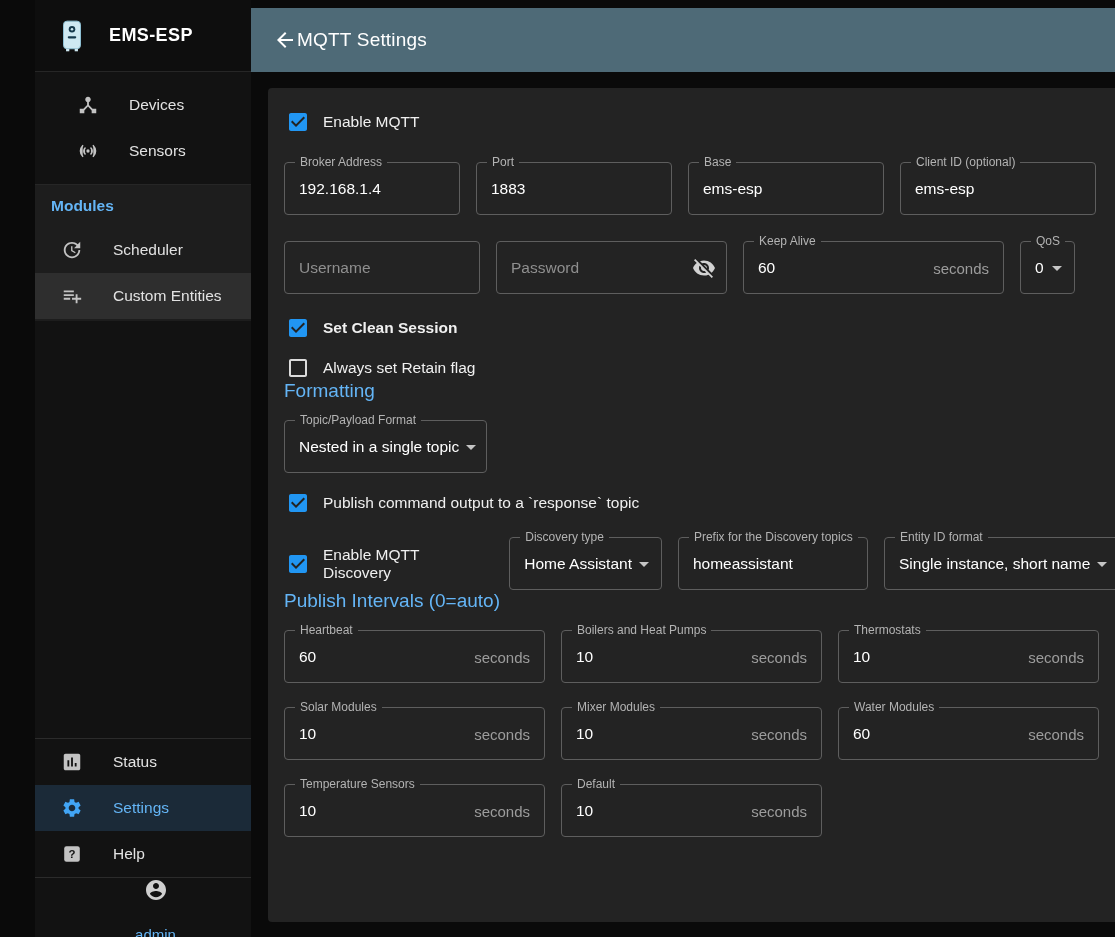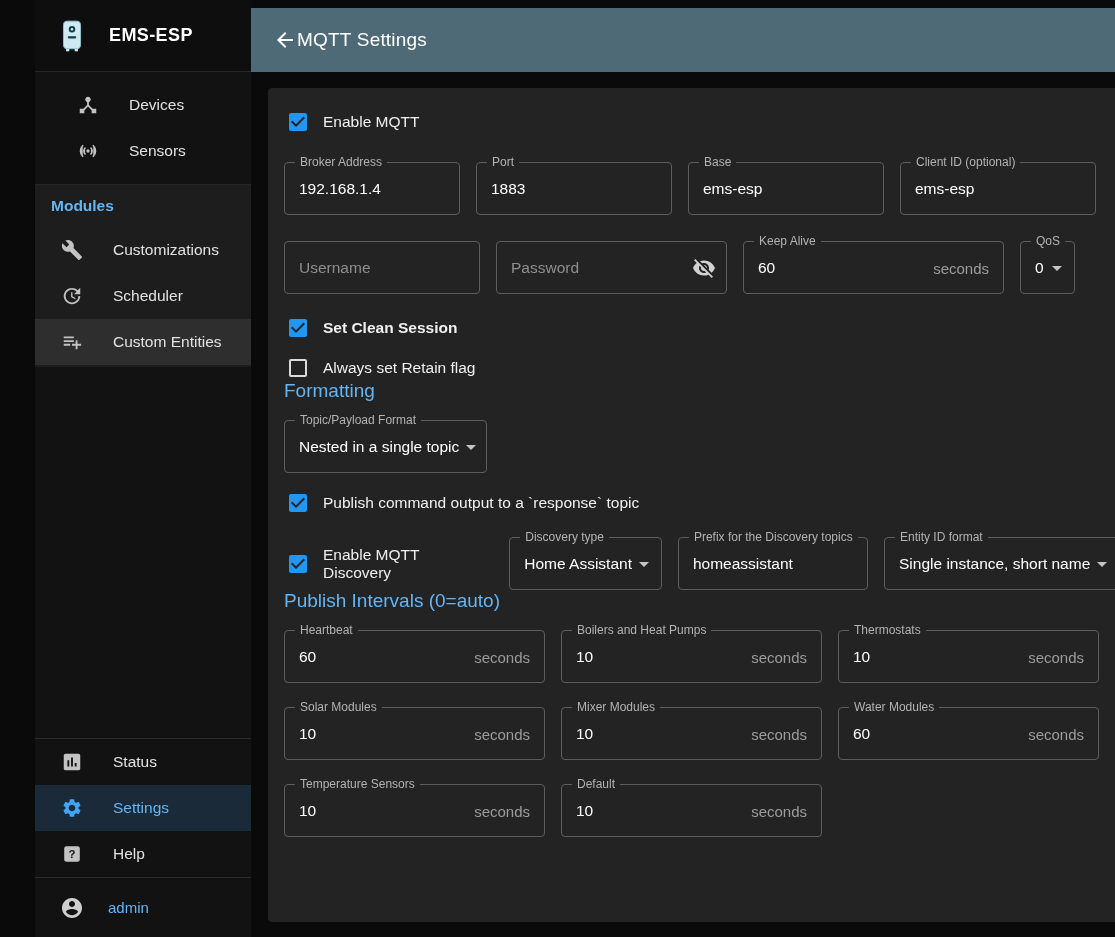--- a/index.html
+++ b/index.html
@@ -33,21 +33,21 @@
   .sb-item .sb-icon svg{width:22px;height:22px;fill:currentColor;}
   .sb-label{font-size:15.5px;color:#e2e2e2;}
   .modules-section{background:#1d1d1d;border-top:1px solid #262626;padding-bottom:2px;}
   .sb-section-label{height:42px;display:flex;align-items:center;padding-left:16px;font-size:15.5px;font-weight:600;color:var(--heading);}
   .sb-item.selected-gray{background:#2e2e2e;}
   .sb-item.selected-blue{background:#1b2a38;}
   .sb-item.selected-blue .sb-label{color:var(--heading);}
   .sb-item.selected-blue .sb-icon{color:#42a5f5;}
   .sb-spacer{flex:1;}
   .sb-divider{height:1px;background:#2b2b2b;}
-  .sb-user{height:59px;display:flex;align-items:center;padding-left:25px;gap:24px;cursor:pointer;}
+  .sb-user{height:59px;display:flex;align-items:center;padding-left:25px;gap:24px;cursor:pointer;flex-direction:column;}
   .sb-user .sb-icon{width:24px;height:24px;color:#cfcfcf;}
   .sb-user .sb-icon svg{width:24px;height:24px;fill:currentColor;}
   .sb-user .sb-label{color:var(--heading);font-size:15px;}
 
   
   .main{flex:1;display:flex;flex-direction:column;min-width:0;}
   .top-gap{height:8px;background:var(--page);}
   .appbar{height:64px;background:var(--appbar);display:flex;align-items:center;padding:0 22px;flex-shrink:0;}
   .appbar .back{width:24px;height:24px;color:#fff;cursor:pointer;}
   .appbar .back svg{width:24px;height:24px;fill:currentColor;}
@@ -143,28 +143,20 @@
         </span>
         <span class="sb-label">Sensors</span>
       </div>
     </nav>
 
     <div class="modules-section" style="margin-top:10px;">
       <div class="sb-section-label">Modules</div>
       <div class="sb-item">
         <span class="sb-icon">
           <svg viewBox="0 0 24 24">
-              <path d="M22.7 19l-9.1-9.1c.9-2.3.4-5-1.5-6.9-2-2-5-2.4-7.4-1.3L9 6 6 9 1.6 4.7C.4 7.1.9 10.1 2.9 12.1c1.9 1.9 4.6 2.4 6.9 1.5l9.1 9.1c.4.4 1 .4 1.4 0l2.3-2.3c.5-.4.5-1.1.1-1.4z"></path>
-            </svg>
-        </span>
-        <span class="sb-label">Customizations</span>
-      </div>
-      <div class="sb-item">
-        <span class="sb-icon">
-          <svg viewBox="0 0 24 24">
               <path d="M21 10.12h-6.78l2.74-2.82c-2.73-2.7-7.15-2.8-9.88-.1-2.73 2.71-2.73 7.08 0 9.79s7.15 2.71 9.88 0C18.32 15.65 19 14.08 19 12.1h2c0 1.98-.88 4.55-2.64 6.29-3.51 3.48-9.21 3.48-12.72 0-3.5-3.47-3.53-9.11-.02-12.58s9.14-3.47 12.65 0L21 3v7.12zM12.5 8v4.25l3.5 2.08-.72 1.21L11 13V8h1.5z"></path>
             </svg>
         </span>
         <span class="sb-label">Scheduler</span>
       </div>
       <div class="sb-item selected-gray">
         <span class="sb-icon">
           <svg viewBox="0 0 24 24">
               <path d="M14 10H3v2h11v-2zm0-4H3v2h11V6zm4 8v-4h-2v4h-4v2h4v4h2v-4h4v-2h-4zM3 16h7v-2H3v2z"></path>
             </svg>

